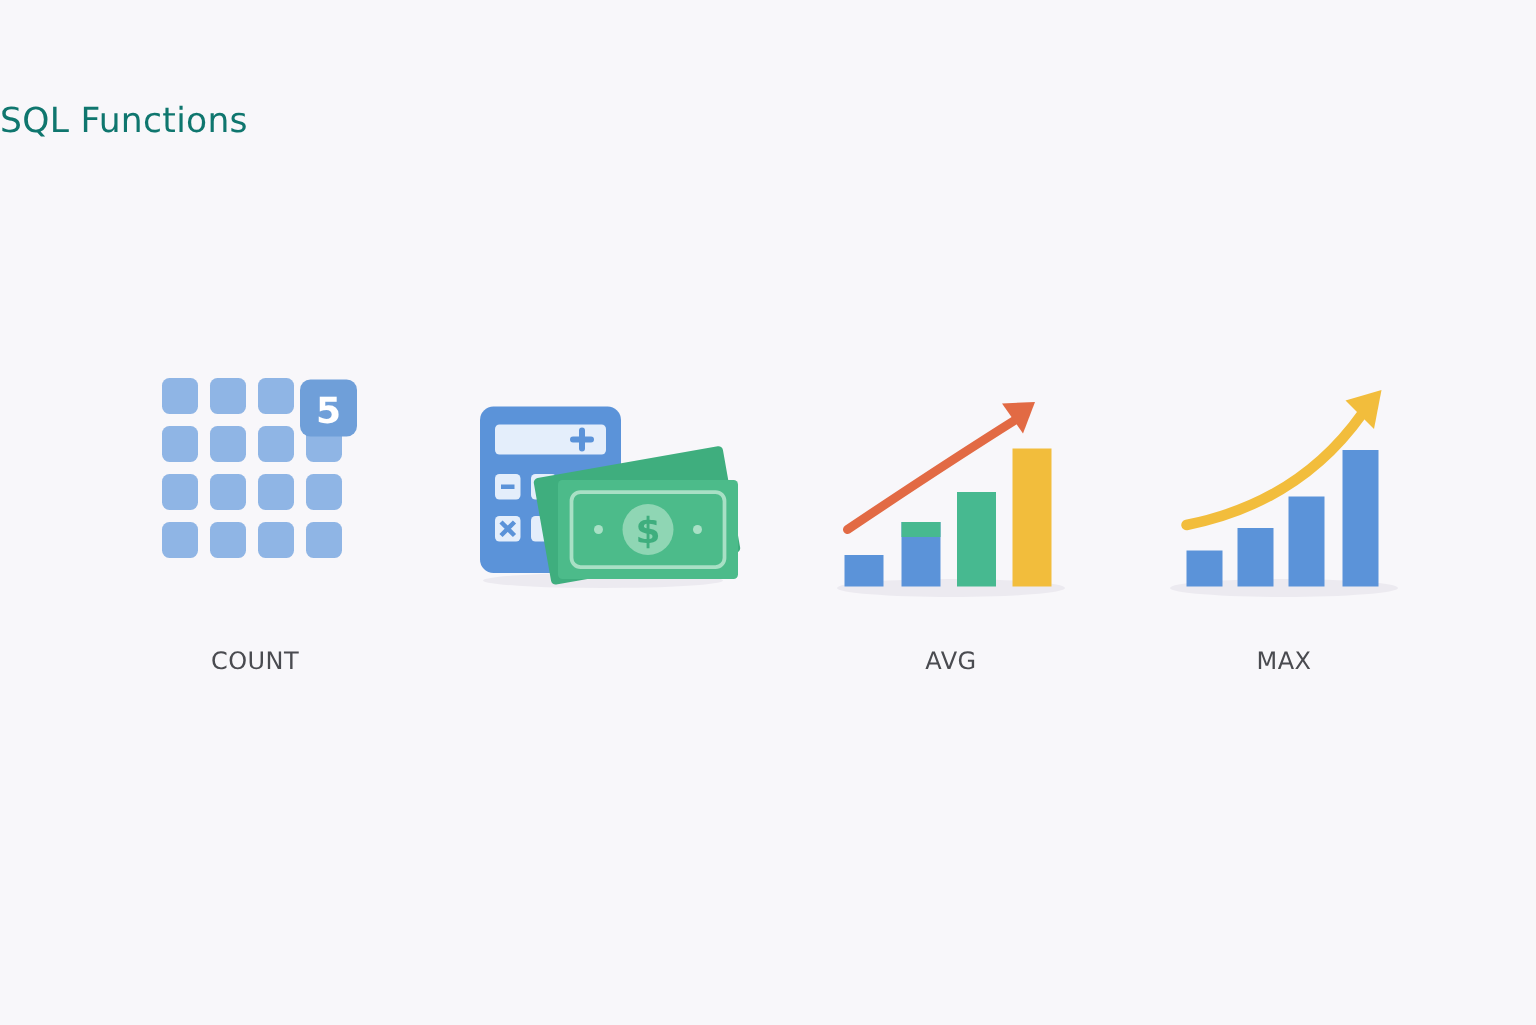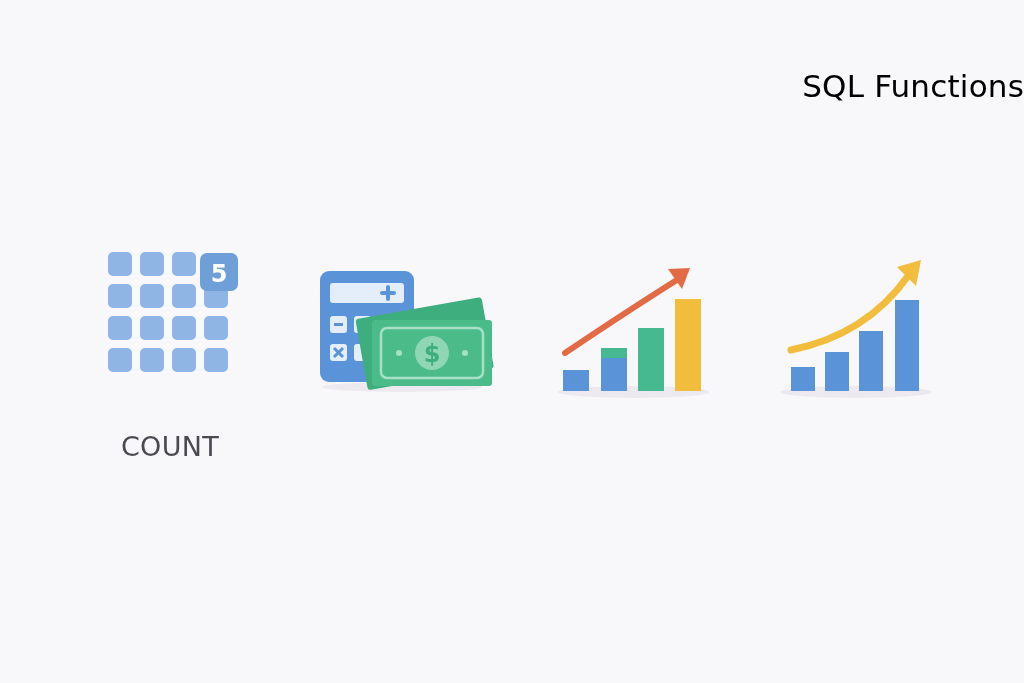--- a/index.html
+++ b/index.html
@@ -4,28 +4,28 @@
 <style>
   html, body { margin: 0; padding: 0; }
   body {
     width: 1024px; height: 683px;
     background: #f8f7fa;
     font-family: "DejaVu Sans", "Liberation Sans", sans-serif;
     position: relative; overflow: hidden;
   }
   .title {
     position: absolute; left: 0; width: 1024px; top: 68px;
-    text-align: right; font-size: 31px; color: #000000;
+    text-align: left; font-size: 23px; color: #0f766e;
     letter-spacing: 0.2px;
   }
   .item { position: absolute; top: 240px; width: 200px; height: 230px; }
   .item svg { position: absolute; left: 0; top: 0; }
   .label {
     position: absolute; top: 191px; left: 0; width: 200px; text-align: center;
-    font-size: 27px; color: #4a4b50; letter-spacing: 0.3px;
+    font-size: 16px; color: #4a4b50; letter-spacing: 0.3px;
   }
 </style>
 </head>
 <body>
 
 <div class="title">SQL Functions</div>
 
 <div class="item" style="left:70px;">
   <svg width="200" height="140" viewBox="0 0 200 140">
     <g fill="#8fb5e5">
@@ -79,25 +79,27 @@
   <svg width="200" height="170" viewBox="0 0 200 170">
     <ellipse cx="100" cy="152" rx="76" ry="6" fill="#eceaf0"></ellipse>
     <rect x="29" y="130" width="26" height="21" fill="#5b93d9"></rect>
     <rect x="67" y="108" width="26" height="43" fill="#5b93d9"></rect>
     <rect x="67" y="108" width="26" height="10" fill="#47b990"></rect>
     <rect x="104" y="88" width="26" height="63" fill="#47b990"></rect>
     <rect x="141" y="59" width="26" height="92" fill="#f2bd3c"></rect>
     <path d="M31 113 Q95 70 146 38" stroke="#e26a44" stroke-width="6" fill="none" stroke-linecap="round"></path>
     <path d="M134 29 L156 28 L148 49 Z" fill="#e26a44"></path>
   </svg>
+  <div class="label">AVG</div>
 </div>
 
 <div class="item" style="left:756px;">
   <svg width="200" height="170" viewBox="0 0 200 170">
     <ellipse cx="100" cy="152" rx="76" ry="6" fill="#eceaf0"></ellipse>
     <rect x="35" y="127" width="24" height="24" fill="#5b93d9"></rect>
     <rect x="69" y="112" width="24" height="39" fill="#5b93d9"></rect>
     <rect x="103" y="91" width="24" height="60" fill="#5b93d9"></rect>
     <rect x="139" y="60" width="24" height="91" fill="#5b93d9"></rect>
     <path d="M35 110 Q110 95 152 36" stroke="#f2bd3c" stroke-width="7" fill="none" stroke-linecap="round"></path>
     <path d="M141 27 L165 20 L160 46 Z" fill="#f2bd3c"></path>
   </svg>
+  <div class="label">MAX</div>
 </div>
 
 </body></html>

